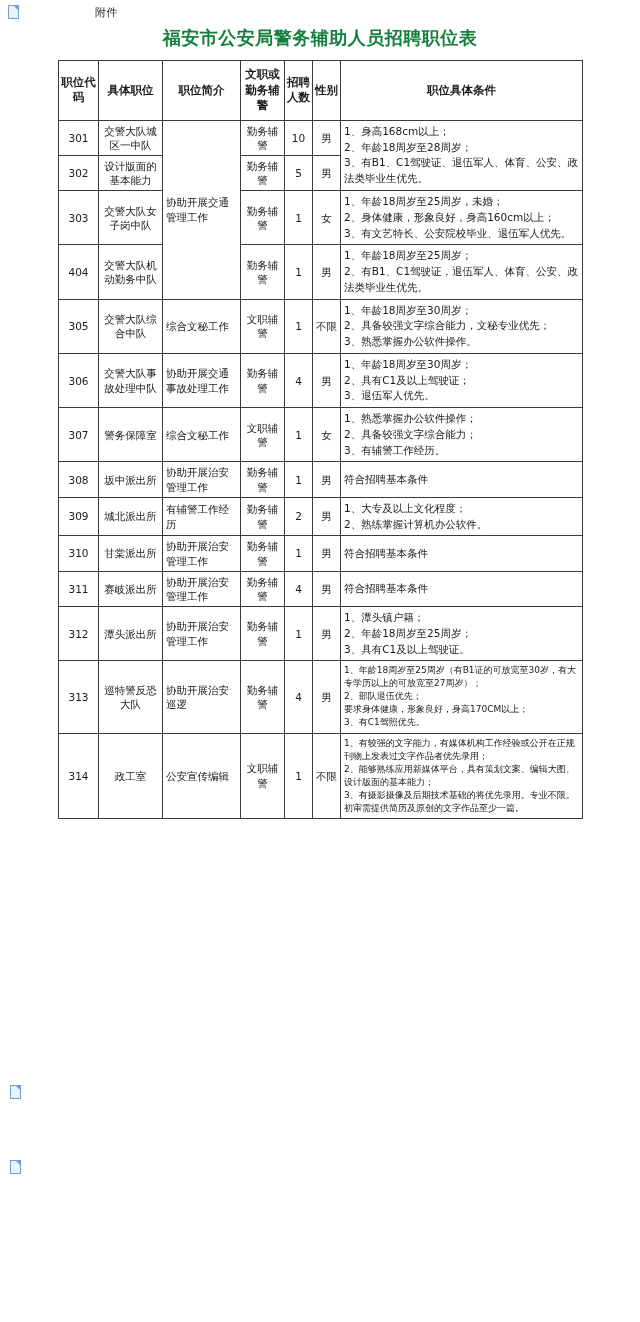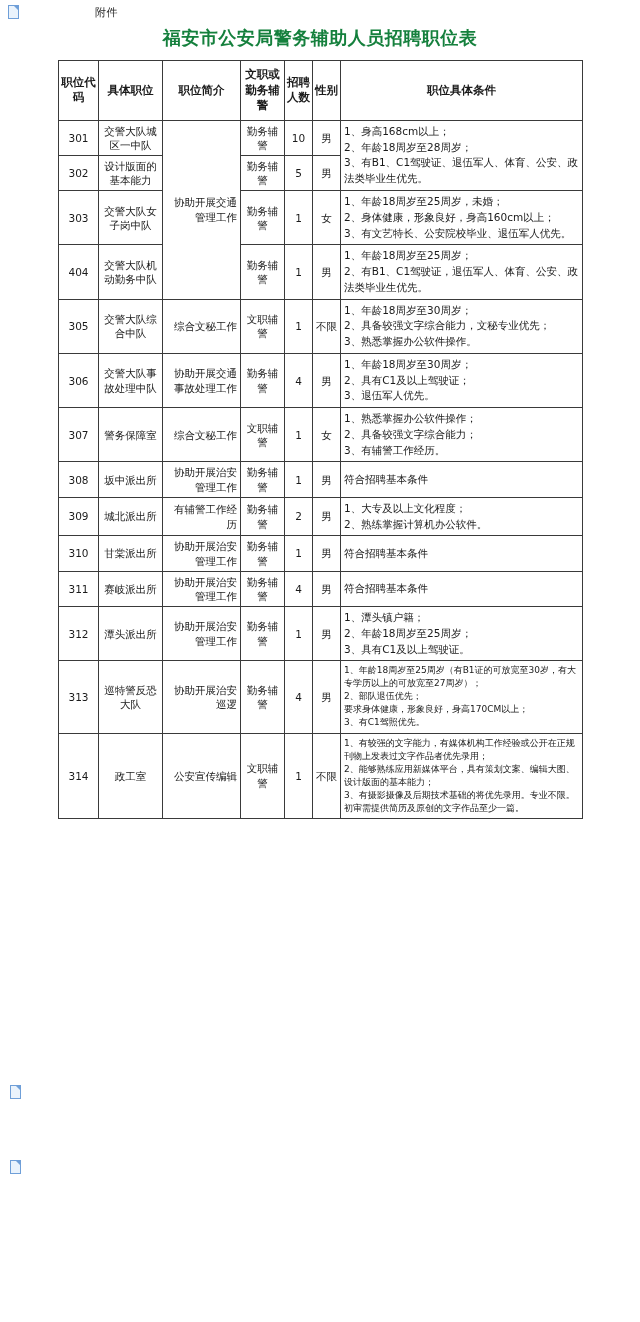--- a/index.html
+++ b/index.html
@@ -77,21 +77,21 @@
     box-sizing: border-box;
   }
   table.jobs th {
     font-weight: bold;
     text-align: center;
     font-size: 11.5px;
     padding: 6px 2px;
   }
   .c-code { width: 40px; text-align: center; }
   .c-post { width: 64px; text-align: center; }
-  .c-brief { width: 78px; text-align: right; }
+  .c-brief { width: 78px; text-align: left; }
   .c-type  { width: 44px; text-align: center; }
   .c-num   { width: 28px; text-align: center; }
   .c-sex   { width: 28px; text-align: center; }
   .c-cond  { width: 242px; text-align: left; padding-left: 6px; }
   .vtext {
     
     letter-spacing: 0px;
   }
   .cond {
     white-space: pre-line;

